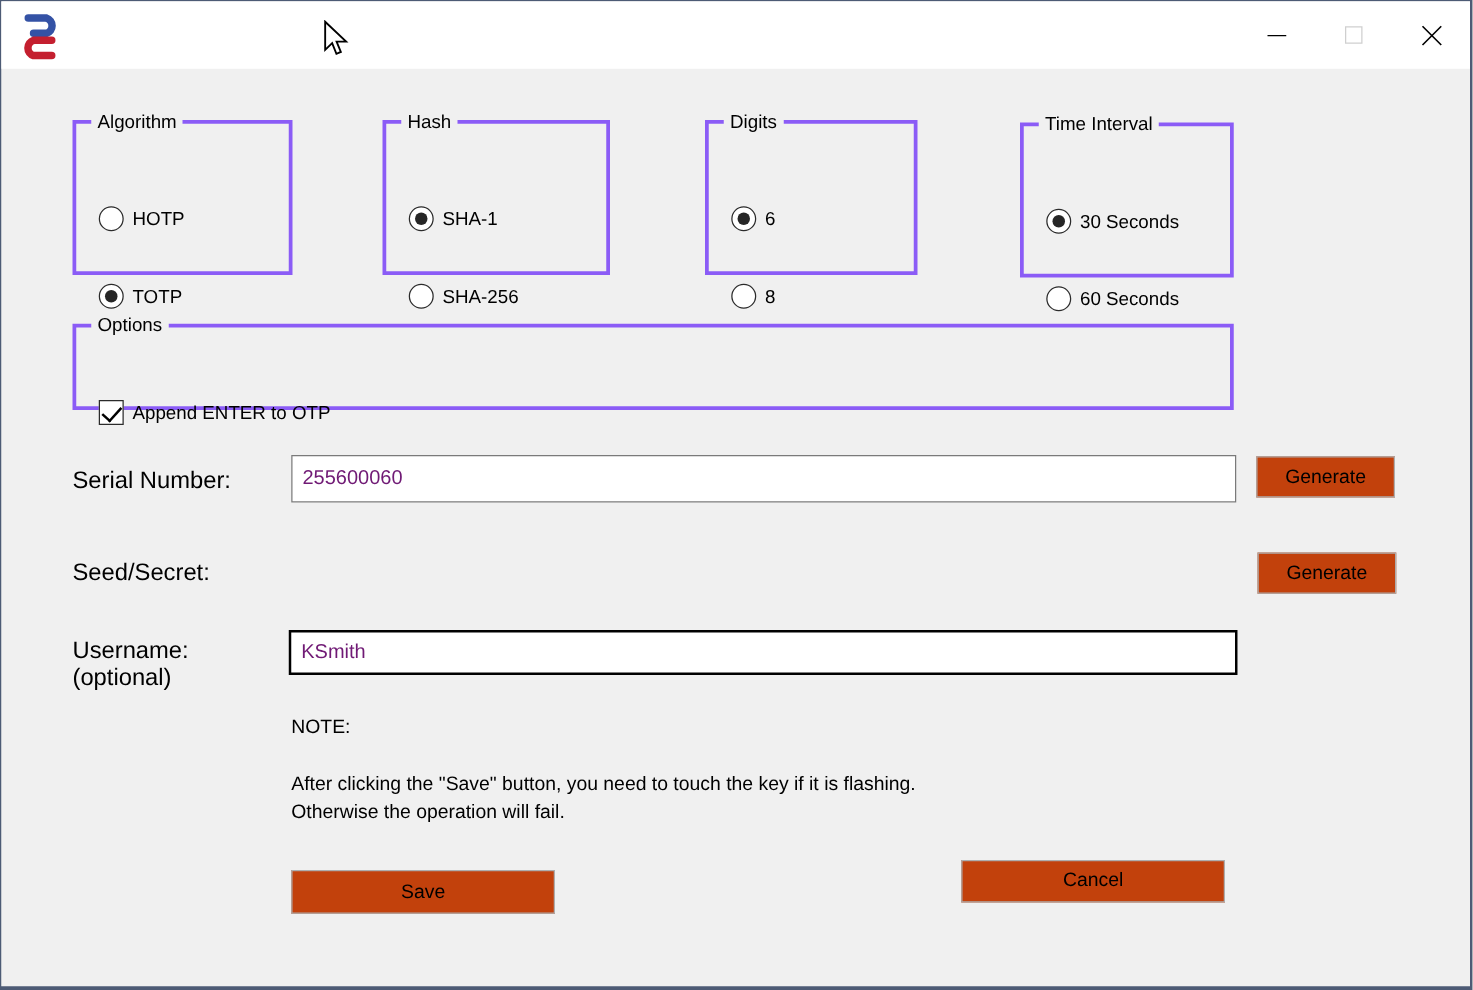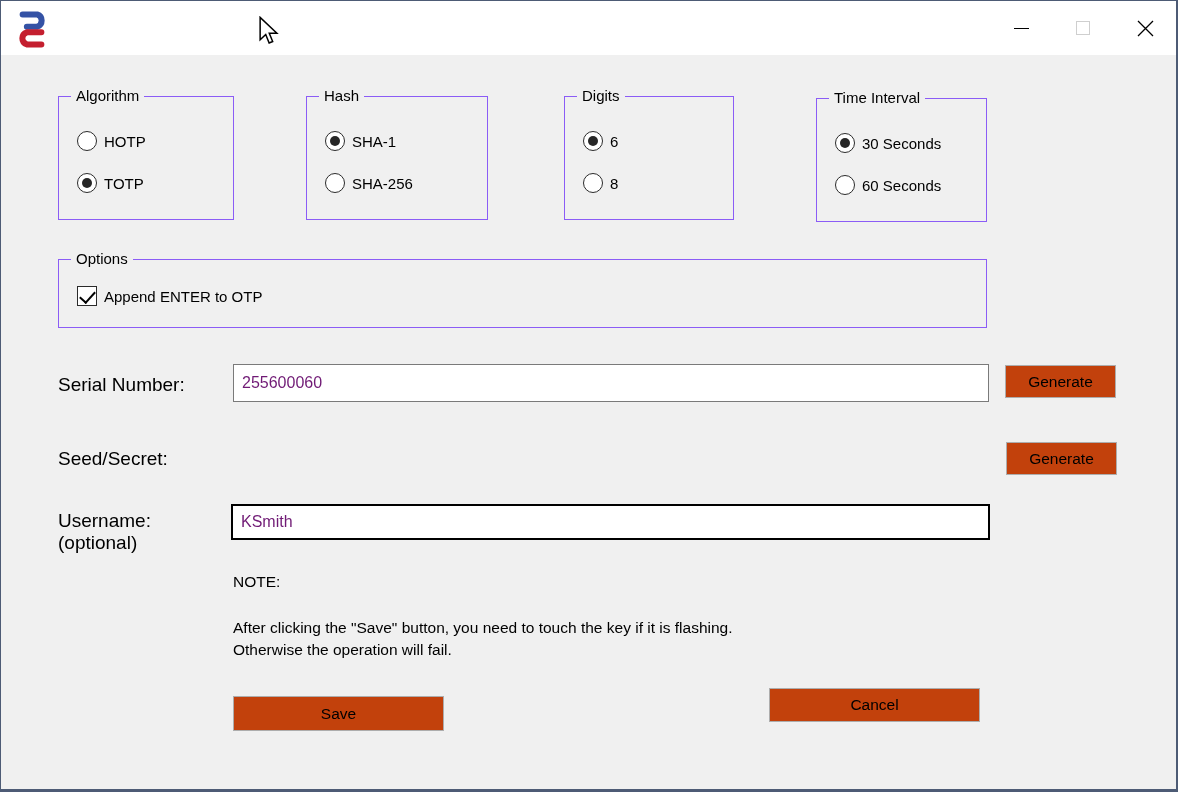--- a/index.html
+++ b/index.html
@@ -12,27 +12,27 @@
   
   .titlebar { position:absolute; left:0; top:0; width:100%; height:54px; background:#ffffff; }
   .app-logo { position:absolute; left:16px; top:9px; }
   .title-text { position:absolute; left:56px; top:0; height:54px; line-height:54px; font-size:18px; color:#000; }
   .win-controls { position:absolute; right:0; top:0; height:54px; display:flex; }
   .win-btn { width:62px; height:54px; display:flex; align-items:center; justify-content:center; background:transparent; border:none; cursor:default; }
   .min-glyph { width:15px; height:0; border-top:1.4px solid #000; display:block; }
   .max-glyph { width:14px; height:14px; border:1.4px solid #cfcfcf; display:block; }
   .cursor-arrow { position:absolute; left:256px; top:15px; }
   
-  .groupbox { position:absolute; border:1px solid #8b5cf6;padding-left:13px; }
+  .groupbox { position:absolute; border:3px solid #8b5cf6;padding-left:13px; }
   .groupbox .legend {
     position:absolute; top:-10px; left:12px; background:#f0f0f0; padding:0 5px;
     font-size:15px; color:#000; white-space:nowrap;
   }
-  .opt-row { position:absolute; left:18px; display:flex; align-items:center; gap:7px; }
-  .opt-row.r1 { top:34px; } .opt-row.r2 { top:76px; }
+  .opt-row { position:absolute; left:18px; display:flex; align-items:center; gap:7px;margin-top:32px; }
+  .opt-row.r1 { top:34px; } .opt-row.r2 { top:96px; }
   .opt-label { font-size:15px; color:#000; white-space:nowrap; }
   .radio { width:20px; height:20px; border:1px solid #2b2b2b; border-radius:50%; background:#fff; position:relative; flex:0 0 auto; }
   .radio.checked::after { content:""; position:absolute; inset:4px; border-radius:50%; background:#262626; }
   .checkbox { width:20px; height:20px; border:1px solid #2b2b2b; background:#fff; position:relative; flex:0 0 auto; }
   .checkbox.checked::after {
     content:""; position:absolute; left:5px; top:1px; width:7px; height:13px;
     border:solid #000; border-width:0 2px 2px 0; transform:rotate(42deg);
   }
   
   .fld-label { position:absolute; font-size:19px; color:#000; white-space:nowrap; }

